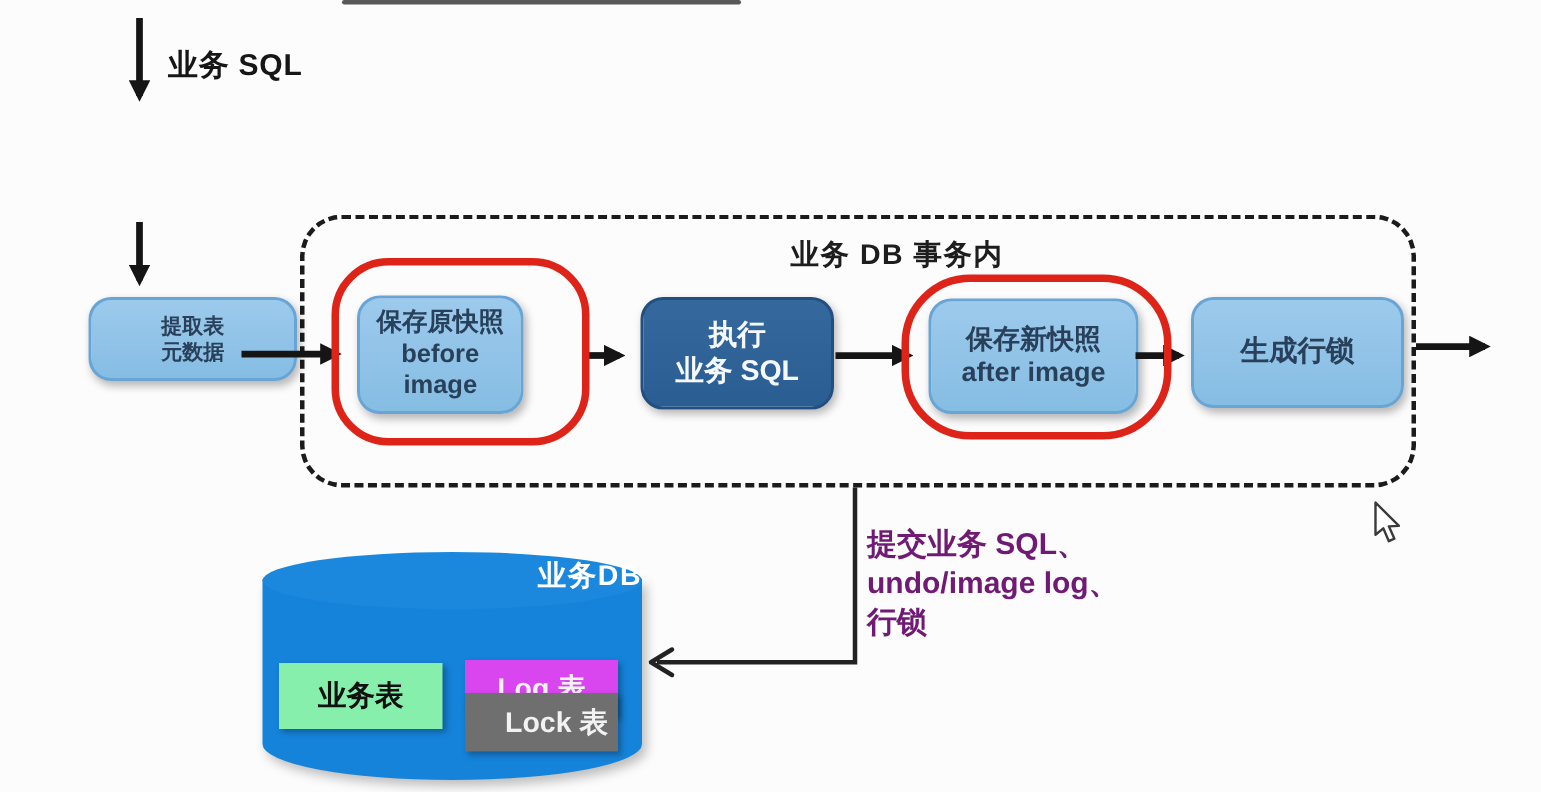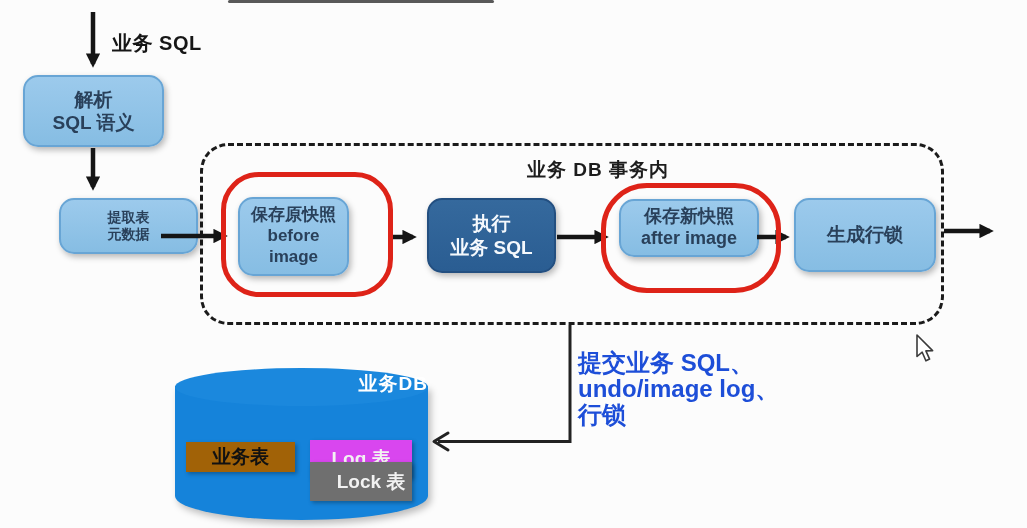--- a/index.html
+++ b/index.html
@@ -18,55 +18,55 @@
     box-shadow:2px 3px 6px rgba(0,0,0,.28);box-sizing:border-box;z-index:2;
   }
   .node.dark{
     background:linear-gradient(180deg,#35699d 0%,#2a5d92 100%);
     border-color:#234f80;color:#f5f9fd;
   }
   .node-parse{left:23px;top:75px;width:141px;height:72px;font-size:19px;}
   .node-extract{left:23px;top:198px;width:139px;height:56px;font-size:14px;margin-left:36px;}
   .node-before{left:238px;top:197px;width:111px;height:79px;font-size:17px;}
   .node-exec{left:427px;top:198px;width:129px;height:75px;font-size:19px;}
-  .node-after{left:619px;top:199px;width:140px;height:58px;font-size:18px;}
+  .node-after{left:619px;top:199px;width:140px;height:77px;font-size:18px;}
   .node-rowlock{left:794px;top:198px;width:142px;height:74px;font-size:19px;}
   .tx-container{
     left:200px;top:143px;width:744px;height:182px;border:3px dashed #1b1b1b;
     border-radius:28px;box-sizing:border-box;z-index:1;
   }
   .tx-title{
     position:absolute;left:0;top:11px;width:100%;text-align:center;text-indent:52px;
     font-size:19px;font-weight:bold;color:#1d1d1d;letter-spacing:1px;
   }
   .highlight{
     border:5px solid #de2318;border-radius:38px;background:transparent;
     box-sizing:border-box;z-index:5;pointer-events:none;
   }
   .hl-before{left:221px;top:172px;width:172px;height:125px;}
   .hl-after{left:601px;top:183px;width:180px;height:110px;border-radius:46px;}
-  .commit-note{left:578px;top:350px;font-size:24px;font-weight:bold;color:#1d4ed8;line-height:26px;white-space:nowrap;}
+  .commit-note{left:578px;top:350px;font-size:20px;font-weight:bold;color:#701a75;line-height:26px;white-space:nowrap;}
   .db-ellipse{
     left:175px;top:368px;width:253px;height:38px;background:#1b88dd;border-radius:50%;
     z-index:3;
   }
   .db-body{
     left:175px;top:386px;width:253px;height:134px;background:#1583da;
     border-radius:0 0 50% 50% / 0 0 24px 24px;z-index:2;
     box-shadow:3px 4px 7px rgba(0,0,0,.25);
   }
   .db-title{
     left:175px;top:371px;width:253px;text-align:right;font-size:19px;font-weight:bold;
     color:#ffffff;z-index:4;letter-spacing:1px;
   }
   .db-table{
     display:flex;align-items:center;justify-content:center;font-weight:bold;font-size:19px;
     box-sizing:border-box;z-index:4;box-shadow:2px 2px 4px rgba(0,0,0,.3);
   }
-  .tbl-business{left:186px;top:442px;width:109px;height:30px;background:#a16207;color:#111;}
+  .tbl-business{left:186px;top:442px;width:109px;height:44px;background:#86efac;color:#111;}
   .tbl-log{left:310px;top:440px;width:102px;height:38px;background:#d946ef;color:#f2f2f2;}
   .tbl-lock{left:310px;top:462px;width:102px;height:39px;background:#6f6f6f;color:#f2f2f2;padding-left:20px;}
   .arrow-layer{left:0;top:0;width:1027px;height:528px;z-index:3;pointer-events:none;}
   .cursor{left:915px;top:334px;z-index:9;}
 </style>
 </head>
 <body>
 
 <div class="canvas">
 
@@ -84,24 +84,20 @@
     <path d="M392,237 L413,237" stroke="#151515" stroke-width="4.5" fill="none" marker-end="url(#ah)"></path>
     <path d="M557,237 L605,237" stroke="#151515" stroke-width="4.5" fill="none" marker-end="url(#ah)"></path>
     <path d="M757,237 L786,237" stroke="#151515" stroke-width="4.5" fill="none" marker-end="url(#ah)"></path>
     <path d="M944,231 L990,231" stroke="#151515" stroke-width="4.5" fill="none" marker-end="url(#ah)"></path>
     <path d="M570,325 L570,441.5 L438,441.5" stroke="#222" stroke-width="3" fill="none"></path>
     <path d="M448,433 L434,441.5 L448,450" stroke="#222" stroke-width="3" fill="none" stroke-linecap="round" stroke-linejoin="round"></path>
   </svg>
 
   <div class="abs flow-label" style="left:112px;top:30px;">业务 SQL</div>
 
-  <div class="abs node node-parse">
-    <span>解析</span>
-    <span>SQL 语义</span>
-  </div>
   <div class="abs node node-extract">
     <span>提取表</span>
     <span>元数据</span>
   </div>
 
   <div class="abs tx-container">
     <div class="tx-title">业务 DB 事务内</div>
   </div>
 
   <div class="abs node node-before">

